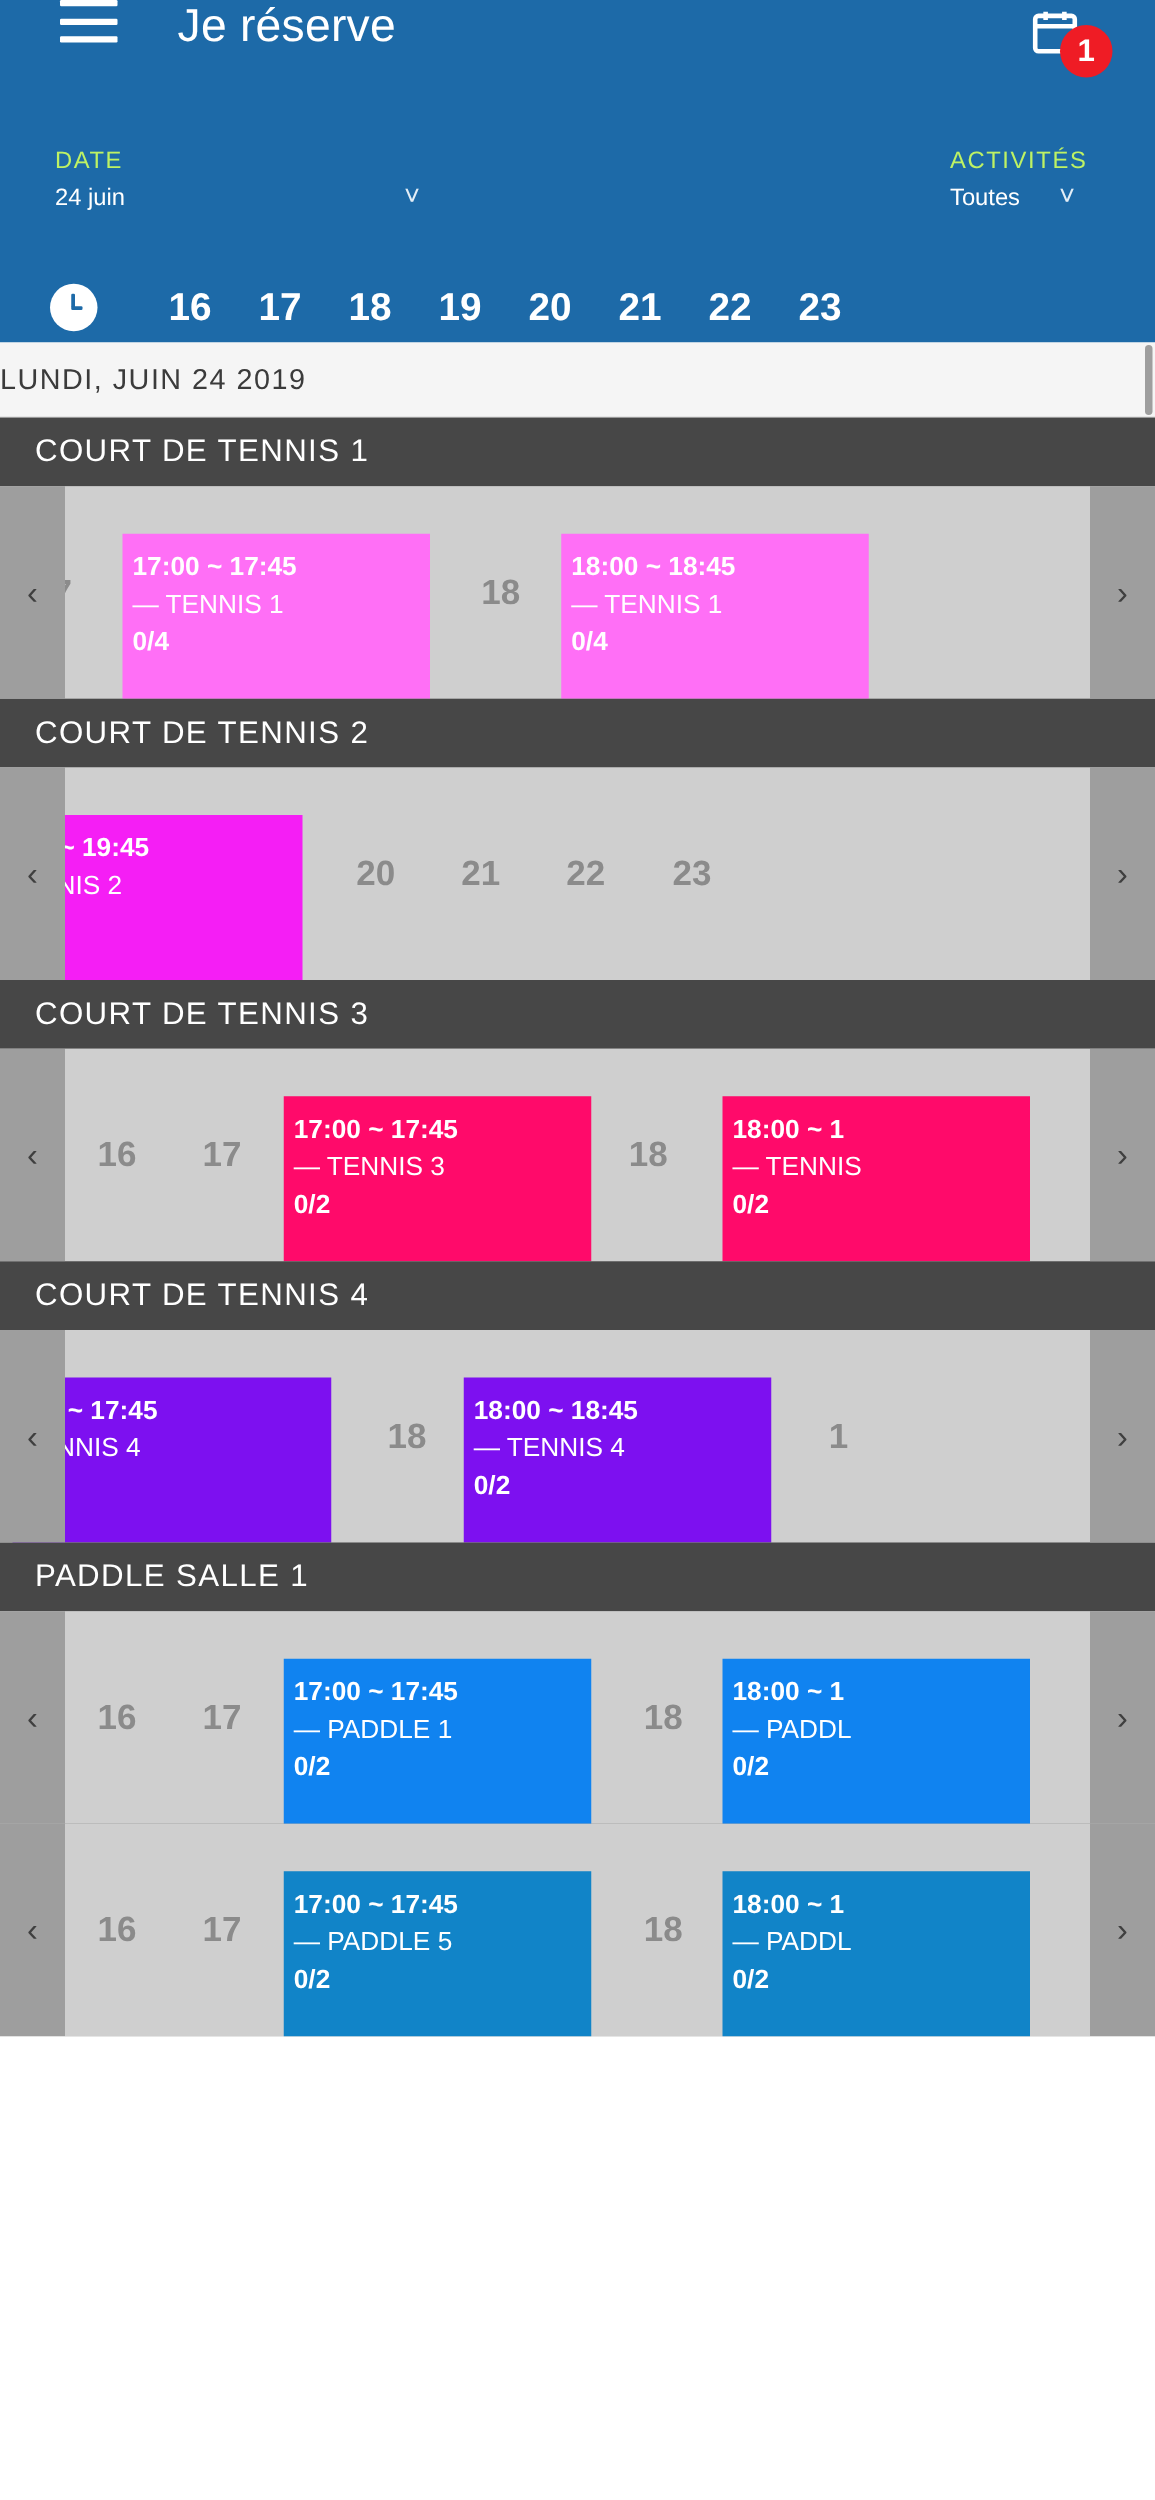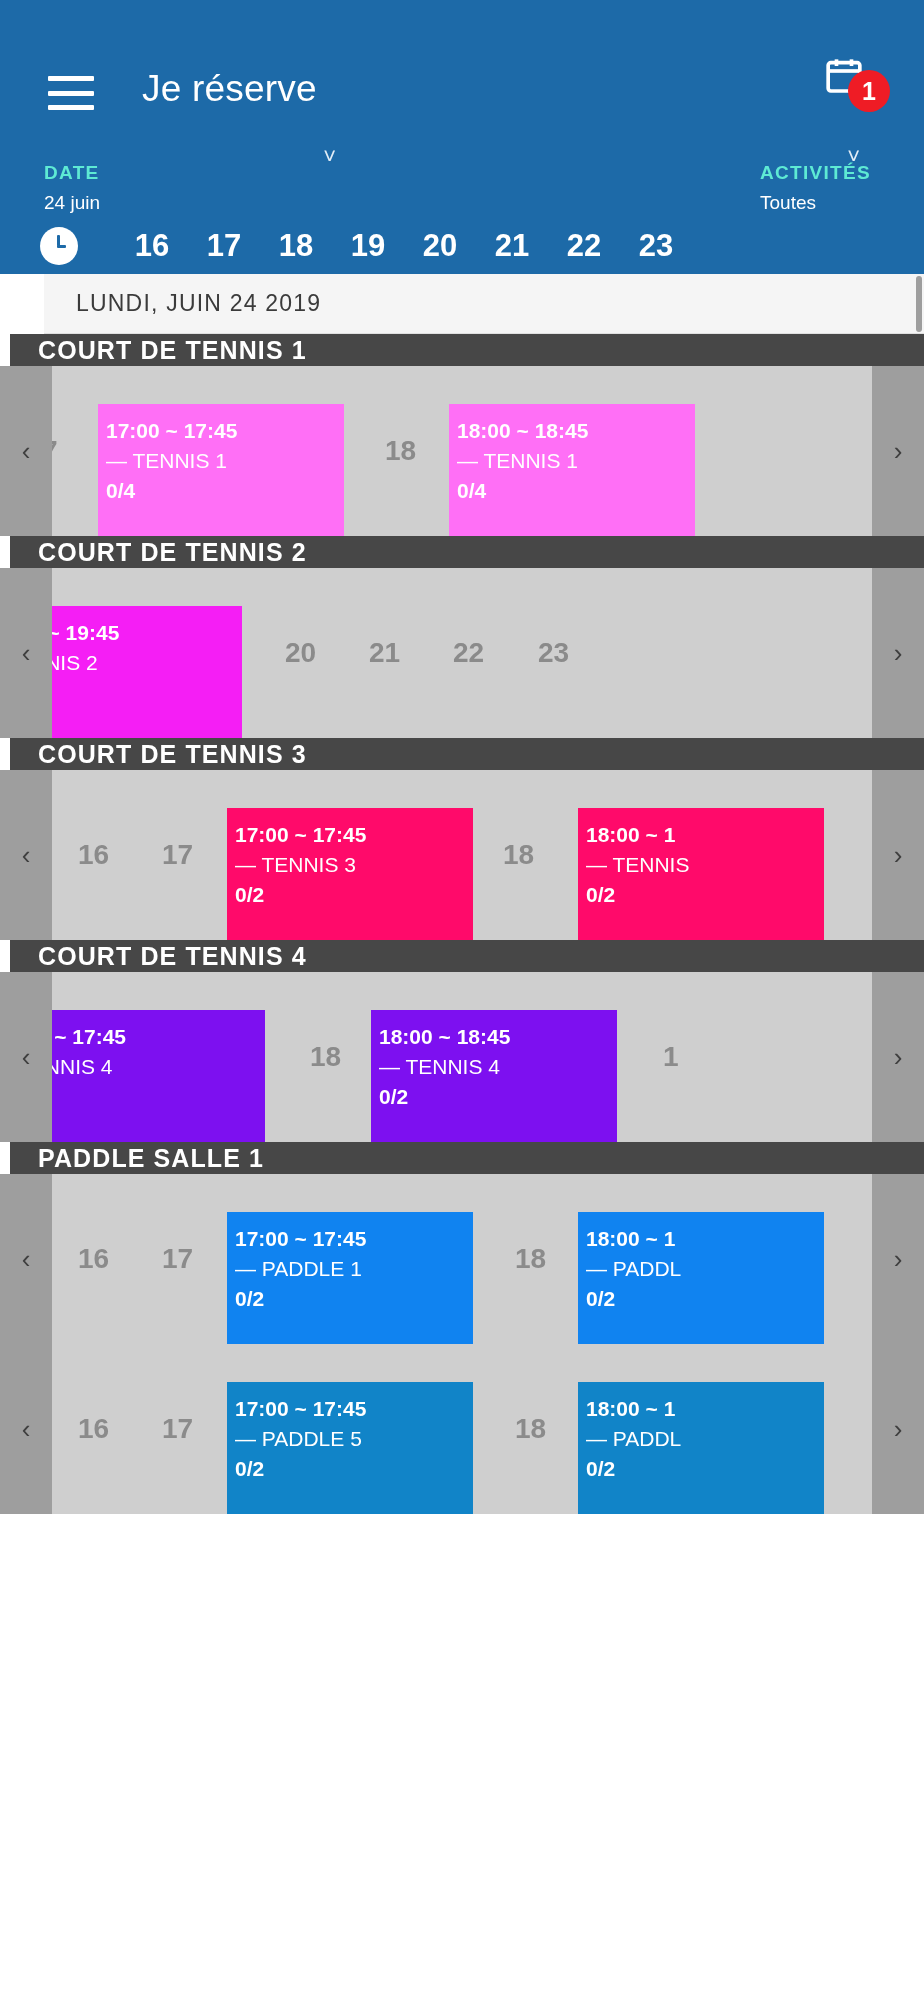--- a/index.html
+++ b/index.html
@@ -13,21 +13,21 @@
   
   .appbar {
     background: #1d6aa8;
     color: #ffffff;
     height: 274px;
     position: relative;
   }
   .appbar-top {
     height: 110px;
     display: flex;
-    align-items: flex-end;
+    align-items: flex-start;
     padding: 0 32px 0 48px;
   }
   .hamburger {
     width: 46px;
     height: 34px;
     display: flex;
     flex-direction: column;
     justify-content: space-between;
     cursor: pointer;
   }
@@ -81,23 +81,22 @@
   }
   .filter {
     position: relative;
     padding-left: 44px;
     width: 360px;
   }
   .filter.activities { padding-left: 400px; width: 520px; }
   .filter-label {
     font-size: 19px;
     letter-spacing: 1.3px;
-    font-weight: 700;
-    color: #5eead4;
-    margin-top: 44px;
+    font-weight: 400;
+    color: #bef264;
   }
   .filter-value {
     font-size: 19px;
     margin-top: 8px;
     font-weight: 400;
     color: #ffffff;
   }
   .chev {
     position: absolute;
     right: 24px;
@@ -140,50 +139,47 @@
     margin-right: 0;
     cursor: pointer;
   }
 
   
   .date-band {
     background: #f5f5f5;
     height: 60px;
     display: flex;
     align-items: center;
-    padding-left: 32px;
     color: #3b3b3b;
     font-size: 23px;
     letter-spacing: 1.2px;
     border-bottom: 1px solid #e0e0e0;
     position: relative;
-    margin-left: 44px;
   }
   .scroll-thumb {
     position: absolute;
     right: 2px;
     top: 2px;
     width: 6px;
     height: 56px;
     background: #9e9e9e;
     border-radius: 3px;
   }
 
   
   .court-title {
     background: #474747;
     color: #ffffff;
     font-size: 25px;
-    font-weight: 700;
+    font-weight: 400;
     letter-spacing: 1.1px;
-    height: 32px;
+    height: 55px;
     display: flex;
     align-items: center;
     padding-left: 28px;
-    margin-left: 10px;
   }
   .timeline {
     position: relative;
     height: 170px;
     background: #9e9e9e;
     overflow: hidden;
   }
   .lane {
     position: absolute;
     left: 52px;

